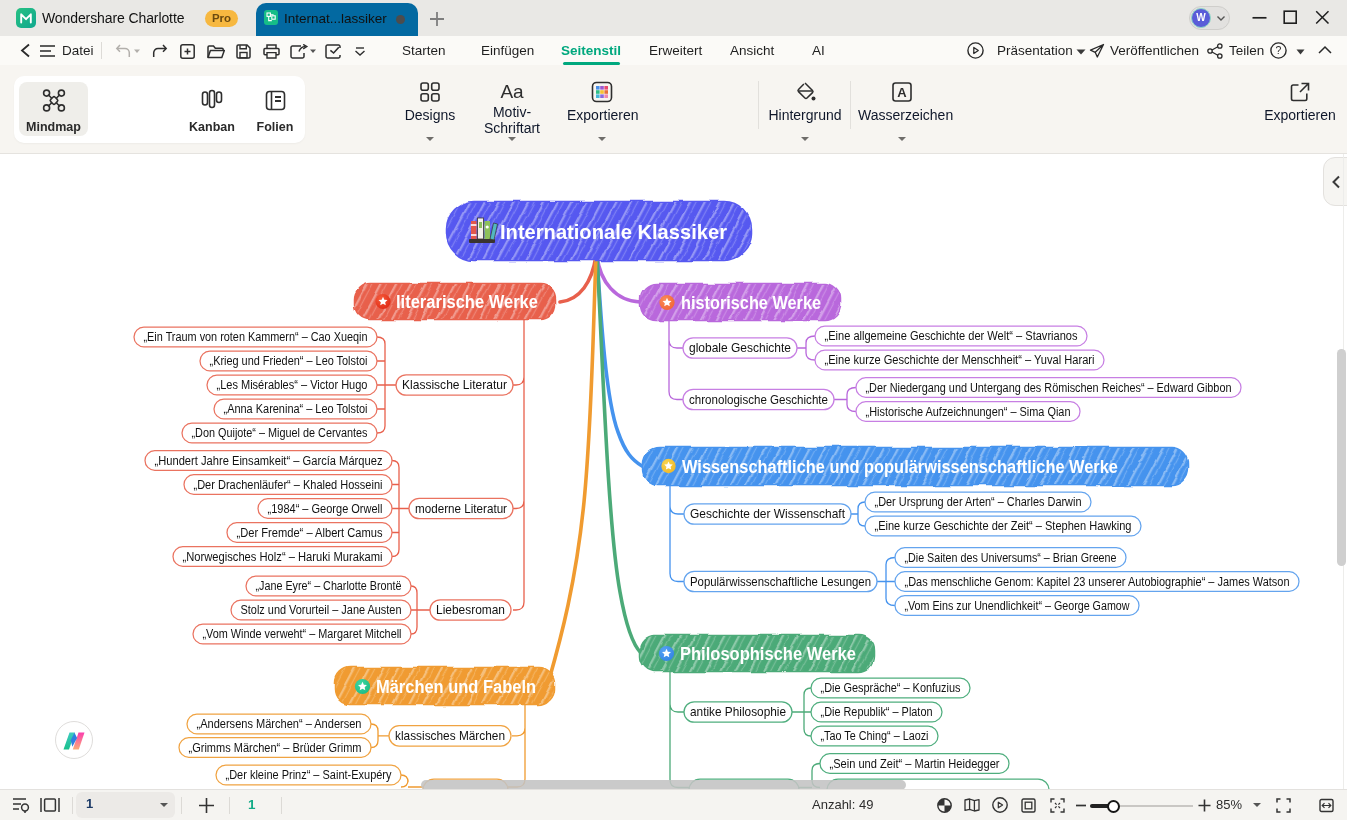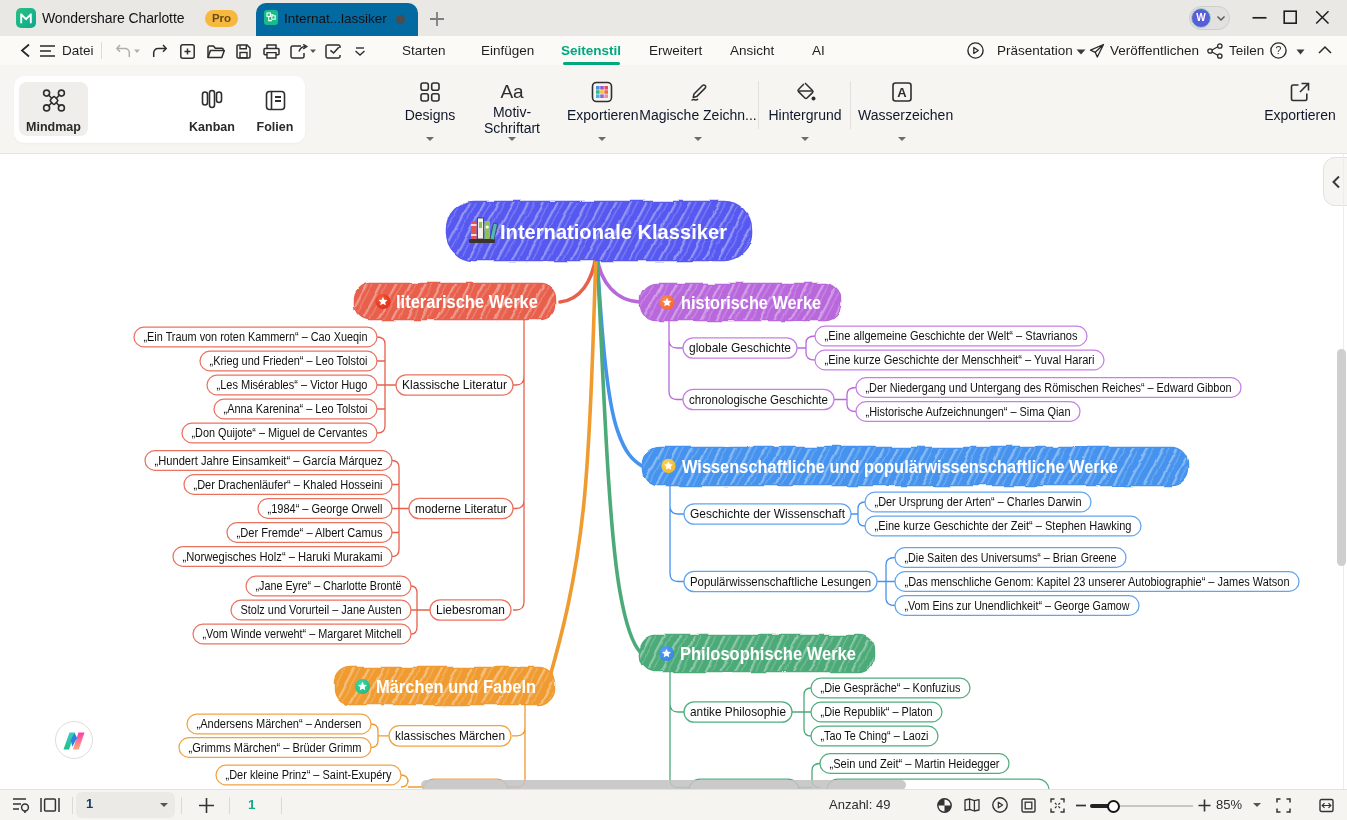--- a/index.html
+++ b/index.html
@@ -231,30 +231,20 @@
           <rect x="5" y="9.2" width="3.6" height="3.6" fill="#2ebd85"></rect>
           <rect x="9.2" y="9.2" width="3.6" height="3.6" fill="#f5c332"></rect>
           <rect x="13.4" y="9.2" width="3.6" height="3.6" fill="#e8703a"></rect>
           <rect x="5" y="13.4" width="3.6" height="3.6" fill="#45b8d8"></rect>
           <rect x="9.2" y="13.4" width="3.6" height="3.6" fill="#8a6ae0"></rect>
           <rect x="13.4" y="13.4" width="3.6" height="3.6" fill="#f08ab0"></rect>
         </g>
       </svg>
     <div class="rlabel">Exportieren</div>
     <div class="caret" style="left:31px;top:56px"></div>
-  </div>
-  <div class="ritem" style="left:623px;top:16px;width:150px">
-    <svg width="24" height="22" viewBox="0 0 24 22">
-        <g stroke="#2e2e2e" fill="none">
-          <path d="M8 13 L16.5 4.5 a1.8 1.8 0 0 1 2.6 0 a1.8 1.8 0 0 1 0 2.6 L10.6 15.6 L7.2 16.4 Z" stroke-width="1.5" stroke-linejoin="round"></path>
-          <path d="M6 19 c2-1.6 3.4 1 5.6-0.6" stroke-width="1.5" stroke-linecap="round"></path>
-        </g>
-      </svg>
-    <div class="rlabel">Magische Zeichn...</div>
-    <div class="caret" style="left:71px;top:56px"></div>
   </div>
   <div class="tsep" style="left:758px"></div>
   <div class="ritem" style="left:766px;top:16px;width:78px">
     <svg width="23" height="22" viewBox="0 0 23 22">
         <g stroke="#2e2e2e" fill="none" stroke-width="1.5">
           <path d="M11 2 L18.5 9.5 a1.5 1.5 0 0 1 0 2.1 L13 17 a1.5 1.5 0 0 1 -2.1 0 L4.5 10.6 a1.5 1.5 0 0 1 0 -2.1 L9.9 3" stroke-linejoin="round"></path>
           <path d="M5 10 h13"></path>
         </g>
         <circle cx="19.5" cy="17.5" r="2" fill="#2e2e2e"></circle>
       </svg>
@@ -508,21 +498,21 @@
   <div class="abs" style="left:76px;top:2px;width:99px;height:26px;border-radius:6px;background:#eceae7"></div>
   <div class="abs" style="left:86px;top:6px;font-size:13px;color:#1c3a66;font-weight:bold">1</div>
   <div class="caret" style="position:absolute;left:160px;top:13px;border-top-color:#555"></div>
   <div class="ssep" style="left:181px"></div>
   <svg class="abs" style="left:198px;top:7px" width="17" height="17" viewBox="0 0 17 17">
       <path d="M8.5 1v15M1 8.5h15" stroke="#333" stroke-width="1.6"></path>
     </svg>
   <div class="ssep" style="left:229px"></div>
   <div class="abs" style="left:248px;top:7px;color:#13ab87;font-weight:bold;font-size:13.5px">1</div>
   <div class="ssep" style="left:281px"></div>
-  <div class="abs" style="left:829px;top:7px">Anzahl: 49</div>
+  <div class="abs" style="left:812px;top:7px">Anzahl: 49</div>
   <svg class="abs" style="left:937px;top:8px" width="15" height="15" viewBox="0 0 15 15">
       <circle cx="7.5" cy="7.5" r="6.7" fill="none" stroke="#333" stroke-width="1.4"></circle>
       <path d="M7.5 0.8 A6.7 6.7 0 0 0 0.8 7.5 H7.5 Z M7.5 7.5 L7.5 14.2 A6.7 6.7 0 0 0 14.2 7.5 Z" fill="#333"></path>
     </svg>
   <svg class="abs" style="left:964px;top:8px" width="16" height="14" viewBox="0 0 16 14">
       <path d="M1 2 L5.6 1 L10.4 2.6 L15 1.6 V12 L10.4 13 L5.6 11.4 L1 12.4 Z M5.6 1 V11.4 M10.4 2.6 V13" fill="none" stroke="#333" stroke-width="1.3" stroke-linejoin="round"></path>
     </svg>
   <svg class="abs" style="left:992px;top:7px" width="16" height="16" viewBox="0 0 16 16">
       <circle cx="8" cy="8" r="7.2" fill="none" stroke="#333" stroke-width="1.4"></circle>
       <path d="M6.3 5.2 L10.6 8 L6.3 10.8 Z" fill="none" stroke="#333" stroke-width="1.2" stroke-linejoin="round"></path>

